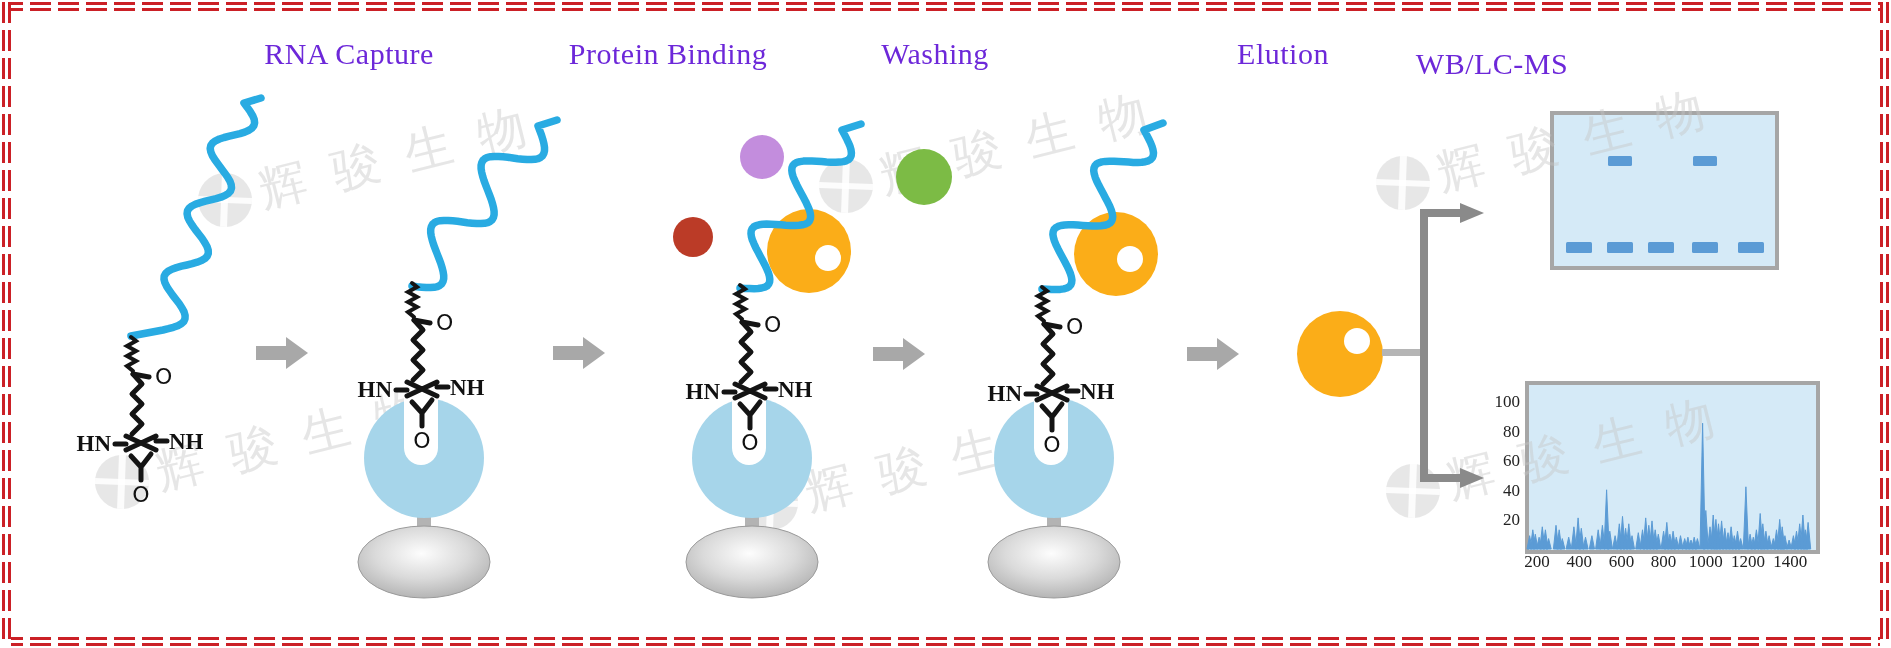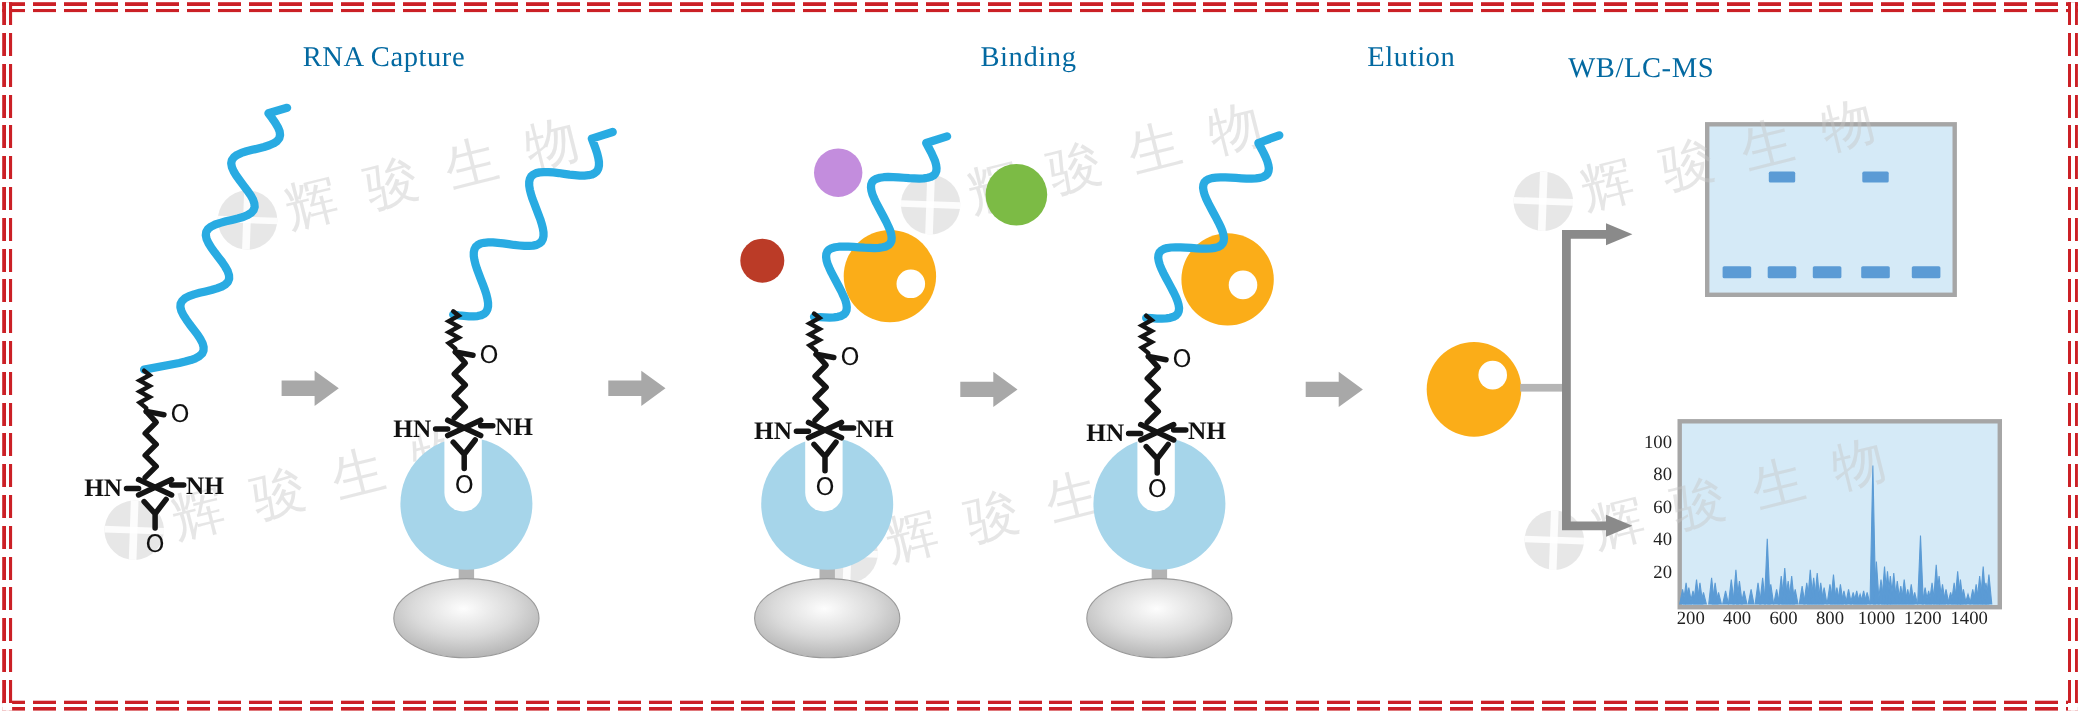--- a/index.html
+++ b/index.html
@@ -6,21 +6,21 @@
   .canvas{position:relative;width:1891px;height:648px;background:#fff;overflow:hidden;
           font-family:"Liberation Serif",serif;}
   .bd{position:absolute;z-index:6;pointer-events:none;}
   .bd-h{left:2px;right:2px;height:9px;
     background-image:linear-gradient(to bottom, rgba(0,0,0,0) 0 3px, #fff 3px 6px, rgba(0,0,0,0) 6px 9px),
                      repeating-linear-gradient(90deg,#cb2026 0 21px,#fff 21px 28px);}
   .bd-v{top:2px;bottom:2px;width:9px;
     background-image:linear-gradient(to right, rgba(0,0,0,0) 0 3px, #fff 3px 6px, rgba(0,0,0,0) 6px 9px),
                      repeating-linear-gradient(180deg,#cb2026 0 21px,#fff 21px 28px);}
   .bd-top{top:2px;} .bd-bottom{bottom:2px;} .bd-left{left:2px;} .bd-right{right:2px;}
-  .stage-label{position:absolute;top:37px;transform:translateX(-50%);font-size:26px;color:#0369a1;
+  .stage-label{position:absolute;top:37px;transform:translateX(-50%);font-size:30px;color:#6d28d9;
                white-space:nowrap;z-index:3;letter-spacing:.5px;}
   #lbl-wb{top:47px;text-align:center;}
   svg.scene{position:absolute;left:0;top:0;z-index:1;}
   .rna{fill:none;stroke:#29abe2;stroke-width:7.5;stroke-linecap:round;stroke-linejoin:round;}
   .bio{fill:none;stroke:#141414;stroke-width:5;stroke-linecap:round;stroke-linejoin:round;}
   .bio-thin{fill:none;stroke:#141414;stroke-width:4;stroke-linecap:round;}
   .bio-txt{font-family:"Liberation Serif",serif;font-weight:bold;font-size:23px;fill:#111;}
   .o-txt{font-family:"DejaVu Sans",sans-serif;font-size:22px;fill:#111;font-weight:500;}
   .panel{fill:#d5eaf7;stroke:#a6a6a6;stroke-width:4;}
   .band{fill:#5b9bd5;}
@@ -34,21 +34,22 @@
 <body>
 
 <div class="canvas">
 
   <div class="bd bd-h bd-top"></div>
   <div class="bd bd-h bd-bottom"></div>
   <div class="bd bd-v bd-left"></div>
   <div class="bd bd-v bd-right"></div>
 
   <div class="stage-label" style="left:349px">RNA Capture</div>
-  <div class="stage-label" style="left:935px">Binding</div>
+  <div class="stage-label" style="left:668px">Protein Binding</div>
+  <div class="stage-label" style="left:935px">Washing</div>
   <div class="stage-label" style="left:1283px">Elution</div>
   <div class="stage-label" id="lbl-wb" style="left:1492px">WB/LC-MS</div>
 
   <svg class="scene" width="1891" height="648" viewBox="0 0 1891 648">
     <defs>
       <radialGradient id="beadGrad" cx="0.48" cy="0.38" r="0.78">
         <stop offset="0" stop-color="#fdfdfd"></stop>
         <stop offset="0.45" stop-color="#dadada"></stop>
         <stop offset="1" stop-color="#9f9f9f"></stop>
       </radialGradient>

